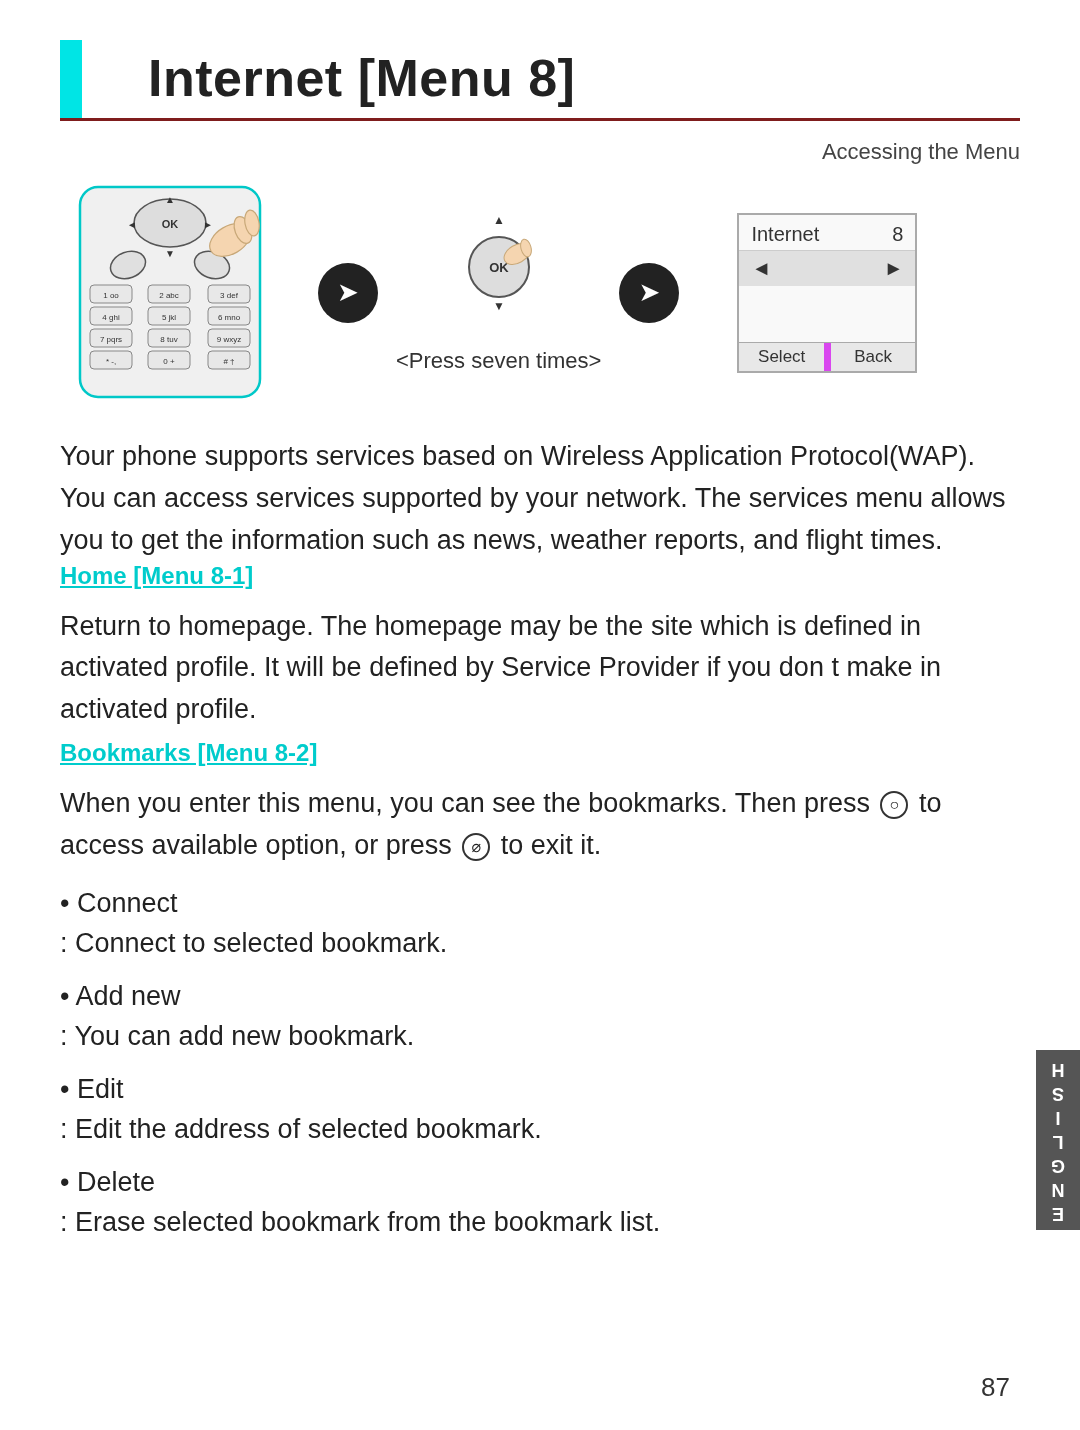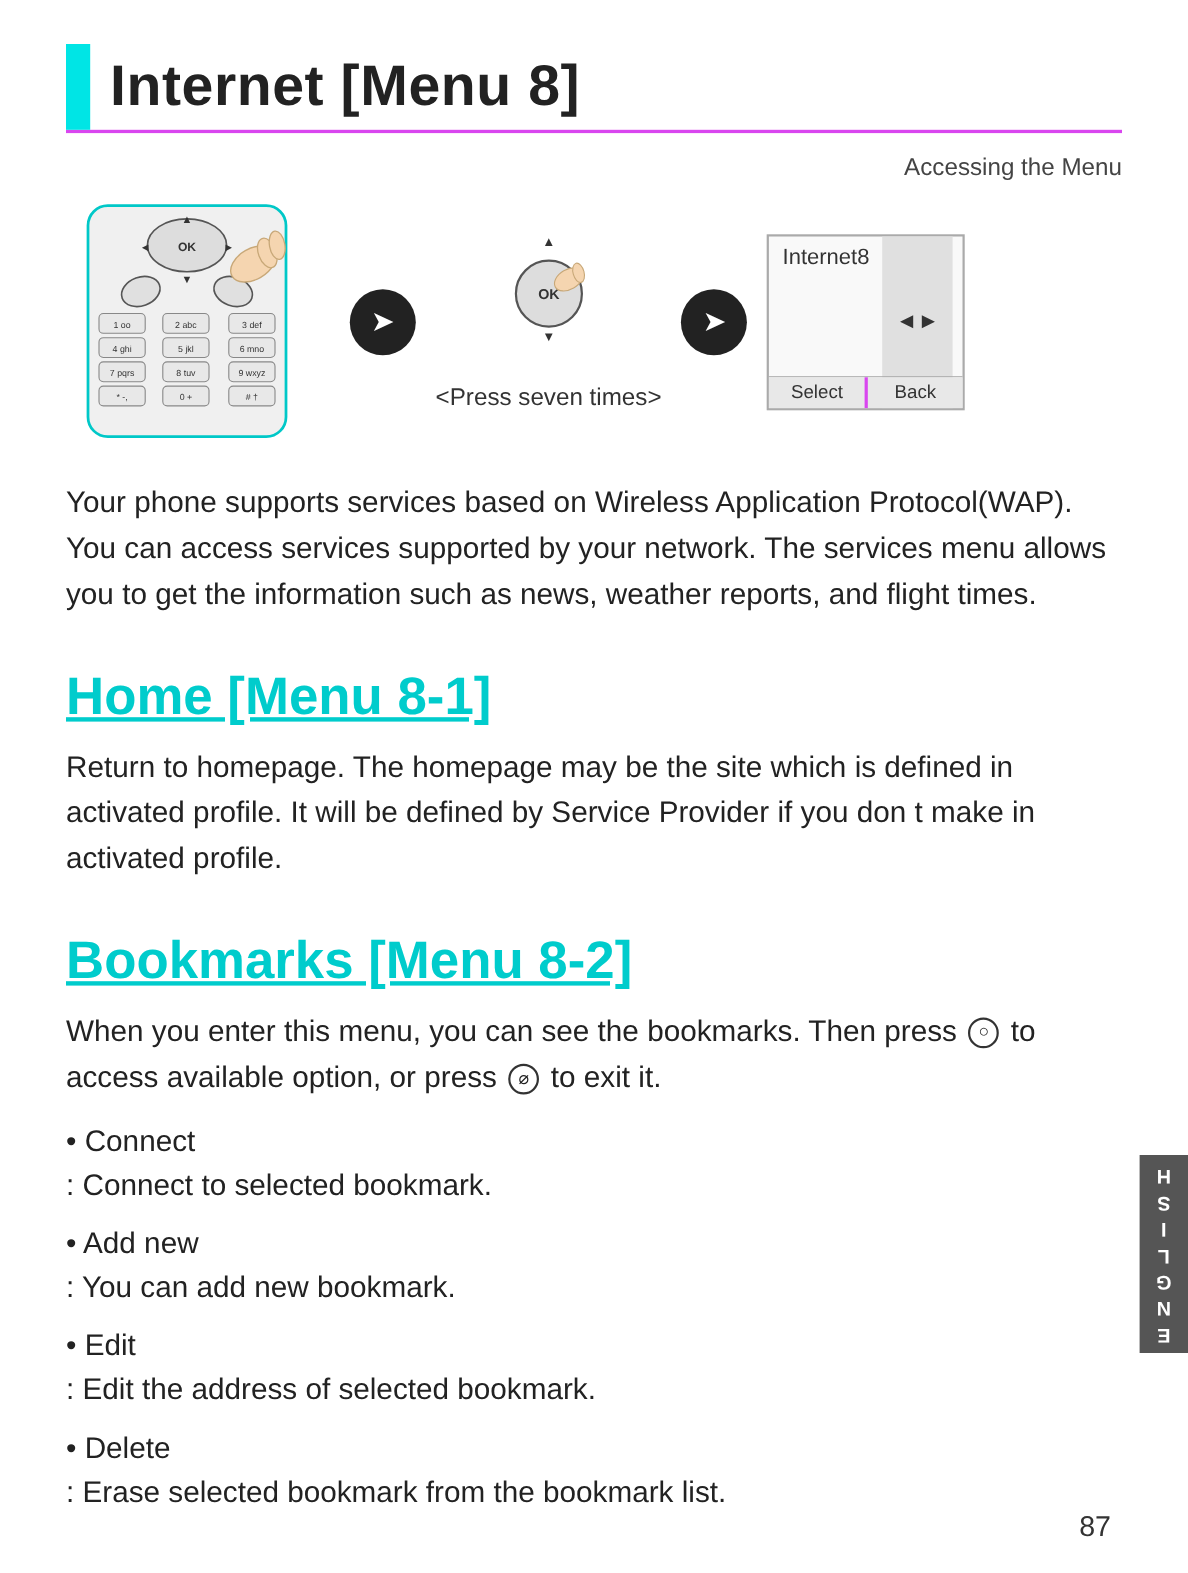--- a/index.html
+++ b/index.html
@@ -10,22 +10,23 @@
       font-family: Arial, sans-serif;
       font-size: 28px;
       color: #222;
       position: relative;
     }
 
     
     .page-header {
       display: flex;
       align-items: stretch;
-      border-bottom: 3px solid #d946ef;
+      border-bottom: 3px solid #7f1d1d;
       margin: 40px 60px 0 60px;
+      gap: 48px;
     }
     .header-cyan-block {
       width: 22px;
       background: #00e5e5;
       margin-right: 18px;
       flex-shrink: 0;
     }
     .header-title {
       font-size: 52px;
       font-weight: bold;
@@ -84,23 +85,24 @@
       text-align: center;
     }
 
     
     .phone-screen {
       border: 2px solid #aaa;
       width: 180px;
       height: 160px;
       background: #f9f9f9;
       flex-shrink: 0;
+      margin-left: 40px;
       position: relative;
       display: flex;
-      flex-direction: row;
+      flex-direction: column;
     }
 
     .screen-top {
       display: flex;
       justify-content: space-between;
       padding: 8px 12px 4px 12px;
       border-bottom: 1px solid #ccc;
     }
     .screen-menu-item {
       font-size: 20px;
@@ -135,41 +137,40 @@
     .screen-soft-btn {
       flex: 1;
       text-align: center;
       padding: 4px 0;
       font-size: 17px;
       color: #333;
       border: none;
       background: #e8e8e8;
     }
     .screen-soft-btn:first-child {
-      border-right: 3px solid #d946ef;
+      border-right: 7px solid #d946ef;
     }
 
     
     .main-content {
       margin: 36px 60px 0 60px;
     }
 
     .intro-text {
       font-size: 27px;
       line-height: 1.55;
       color: #222;
     }
 
     
     .section-heading {
-      font-size: 48px;
+      font-size: 24px;
       font-weight: bold;
       color: #00cccc;
       text-decoration: underline;
-      margin-top: 44px;
       margin-bottom: 16px;
     }
 
     .section-text {
       font-size: 27px;
       line-height: 1.55;
       color: #222;
       margin-bottom: 8px;
     }
 

